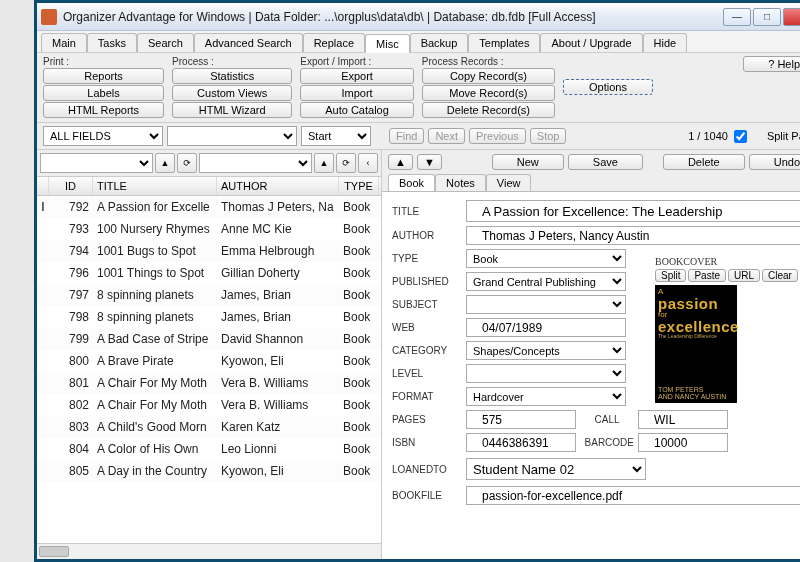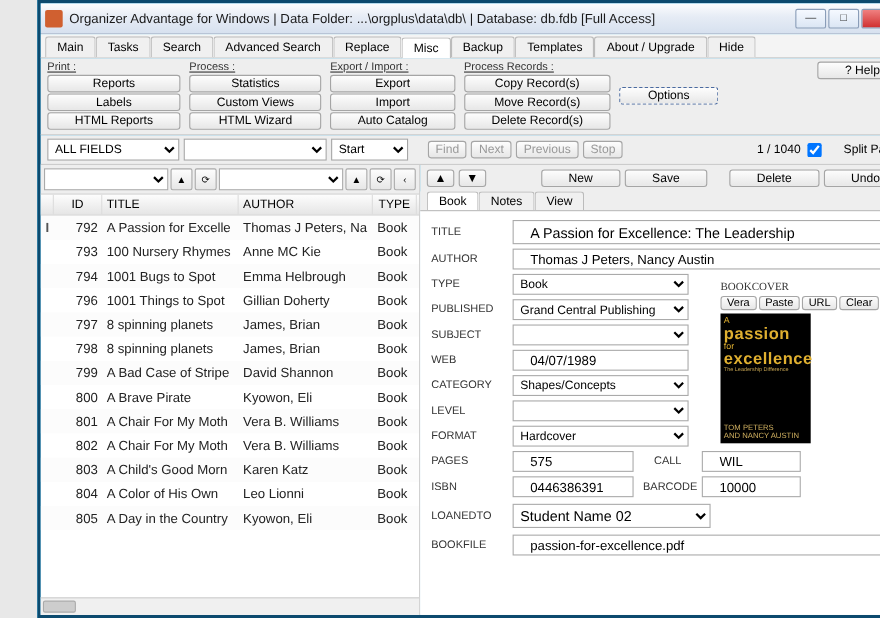--- a/index.html
+++ b/index.html
@@ -11,21 +11,21 @@
 .winbtns { display: flex; gap: 2px; }
 .winbtn { width: 28px; height: 18px; border: 1px solid #8a9db8; border-radius: 2px; background: linear-gradient(#f5f9ff,#dbe6f4); display: flex; align-items: center; justify-content: center; font-size: 10px; color: #333; cursor: pointer; }
 .winbtn.close { background: linear-gradient(#f08080,#d03030); color: #fff; width: 44px; }
 
 .menubar { display: flex; background: #f4f4f4; border-bottom: 1px solid #ccc; padding-left: 4px; }
 .tab { padding: 3px 10px; border: 1px solid #bbb; border-bottom: none; background: #f0f0f0; margin-right: 0px; margin-top: 2px; cursor: pointer; font-size: 11px; border-radius: 3px 3px 0 0; }
 .tab.active { background: #fff; position: relative; top: 1px; }
 
 .ribbon { display: flex; background: #eee; padding: 3px 6px 4px; border-bottom: 1px solid #ccc; gap: 8px; }
 .group { display: flex; flex-direction: column; }
-.group-label { font-size: 10px; color: #333; margin-bottom: 1px; text-decoration: underline; }
+.group-label { font-size: 10px; color: #333; margin-bottom: 1px; }
 .group-btns { display: flex; flex-direction: column; gap: 1px; }
 .btn { background: linear-gradient(#fdfdfd,#e7e7e7); border: 1px solid #a5a5a5; border-radius: 3px; padding: 1px 24px; font-size: 11px; cursor: pointer; min-width: 98px; text-align: center; }
 .btn.small { min-width: auto; padding: 1px 6px; }
 .btn.opt { border: 1px dashed #4a6aa0; min-width: 90px; }
 
 .filterbar { display: flex; align-items: center; padding: 3px 6px; gap: 4px; background: #eee; border-bottom: 1px solid #ccc; }
 select, input[type=text] { border: 1px solid #a5a5a5; background: #fff; font-size: 11px; padding: 1px 2px; }
 .filterbar select { height: 20px; }
 .pager { margin-left: auto; display: flex; align-items: center; gap: 6px; }
 .chk { display: flex; align-items: center; gap: 20px; }
@@ -347,21 +347,21 @@
           <select class="fsel" style="width:180px;font-size:13px;height:22px"><option>Student Name 02</option></select>
         </div>
         <div class="frow" style="margin-top:6px">
           <div class="flabel">BOOKFILE</div>
           <input class="finput" value="passion-for-excellence.pdf" style="">
         </div>
 
         <div class="cover-block">
           <div class="cover-label">BOOKCOVER</div>
           <div class="cover-btns" id="coverbtns">
-              <button class="btn">Vera</button>
+              <button class="btn">Split</button>
               <button class="btn">Paste</button>
               <button class="btn">URL</button>
               <button class="btn">Clear</button>
             </div>
           <div class="cover">
             <div>
               <div class="t1">A</div>
               <div class="t2">passion</div>
               <div class="t1">for</div>
               <div class="t2">excellence</div>

